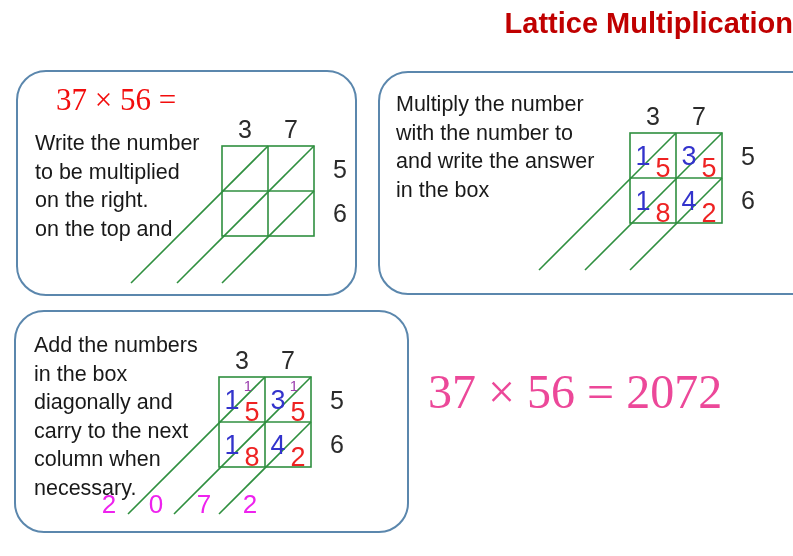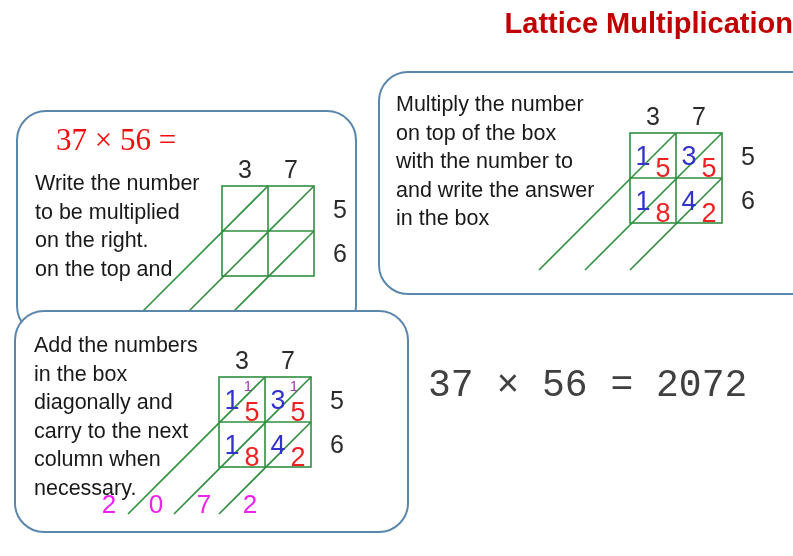--- a/index.html
+++ b/index.html
@@ -18,21 +18,21 @@
     font-size: 29px; font-weight: bold; color: #c00000;
     letter-spacing: 0px;
   }
 
   .panel {
     position: absolute;
     border: 2px solid #5b87ad;
     border-radius: 30px;
     background: #ffffff;
   }
-  .panel-step1 { left: 16px;  top: 70px;  width: 341px; height: 226px; margin-top: 40px; }
+  .panel-step1 { left: 16px;  top: 70px;  width: 341px; height: 226px; }
   .panel-step2 { left: 378px; top: 71px;  width: 476px; height: 224px; }
   .panel-step3 { left: 14px;  top: 310px; width: 395px; height: 223px; }
 
   .formula {
     position: absolute; left: 38px; top: 10px;
     font-family: "Liberation Serif", serif;
     font-size: 31px; color: #f20d0d;
     white-space: nowrap;
   }
   .body-text {
@@ -44,22 +44,22 @@
   .step2-text { left: 16px; top: 17px; }
   .step3-text { left: 18px; top: 19px; }
 
   .lattice-svg { position: absolute; overflow: visible; }
   .svg-step1 { left: 64px;  top: 46px; }
   .svg-step2 { left: 110px; top: 32px; }
   .svg-step3 { left: 63px;  top: 37px; }
 
   .result {
     position: absolute; left: 428px; top: 364px;
-    font-family: Liberation Mono, monospace;
-    font-size: 38px; color: #404040;
+    font-family: Liberation Serif, serif;
+    font-size: 48px; color: #ec4899;
     white-space: nowrap;
   }
 
   svg text { font-family: "Liberation Sans", sans-serif; }
   .lbl   { font-size: 25px; fill: #2b2b2b; text-anchor: middle; }
   .tens  { font-size: 27px; fill: #3333cc; text-anchor: middle; }
   .units { font-size: 27px; fill: #ee2222; text-anchor: middle; }
   .carry { font-size: 15px; fill: #9b3fae; text-anchor: middle; }
   .ans   { font-size: 26px; fill: #ee22ee; text-anchor: middle; }
   .gline { stroke: #2f8f3f; stroke-width: 1.6; fill: none; }
@@ -89,21 +89,20 @@
       <text class="lbl" x="163" y="20">3</text>
       <text class="lbl" x="209" y="20">7</text>
       <text class="lbl" x="258" y="60">5</text>
       <text class="lbl" x="258" y="104">6</text>
     </svg>
   </div>
 
   <div class="panel panel-step2">
     <div class="body-text step2-text">
       <div>Multiply the number</div>
-      <div>on top of the box</div>
       <div>with the number to</div>
       <div>and write the answer</div>
       <div>in the box</div>
     </div>
     <svg class="lattice-svg svg-step2" width="280" height="172" viewBox="0 0 280 172">
       <rect class="gline" x="140" y="28" width="92" height="90"></rect>
       <line class="gline" x1="186" y1="28" x2="186" y2="118"></line>
       <line class="gline" x1="140" y1="73" x2="232" y2="73"></line>
       <line class="gline" x1="186" y1="28" x2="49" y2="165"></line>
       <line class="gline" x1="232" y1="28" x2="95" y2="165"></line>

